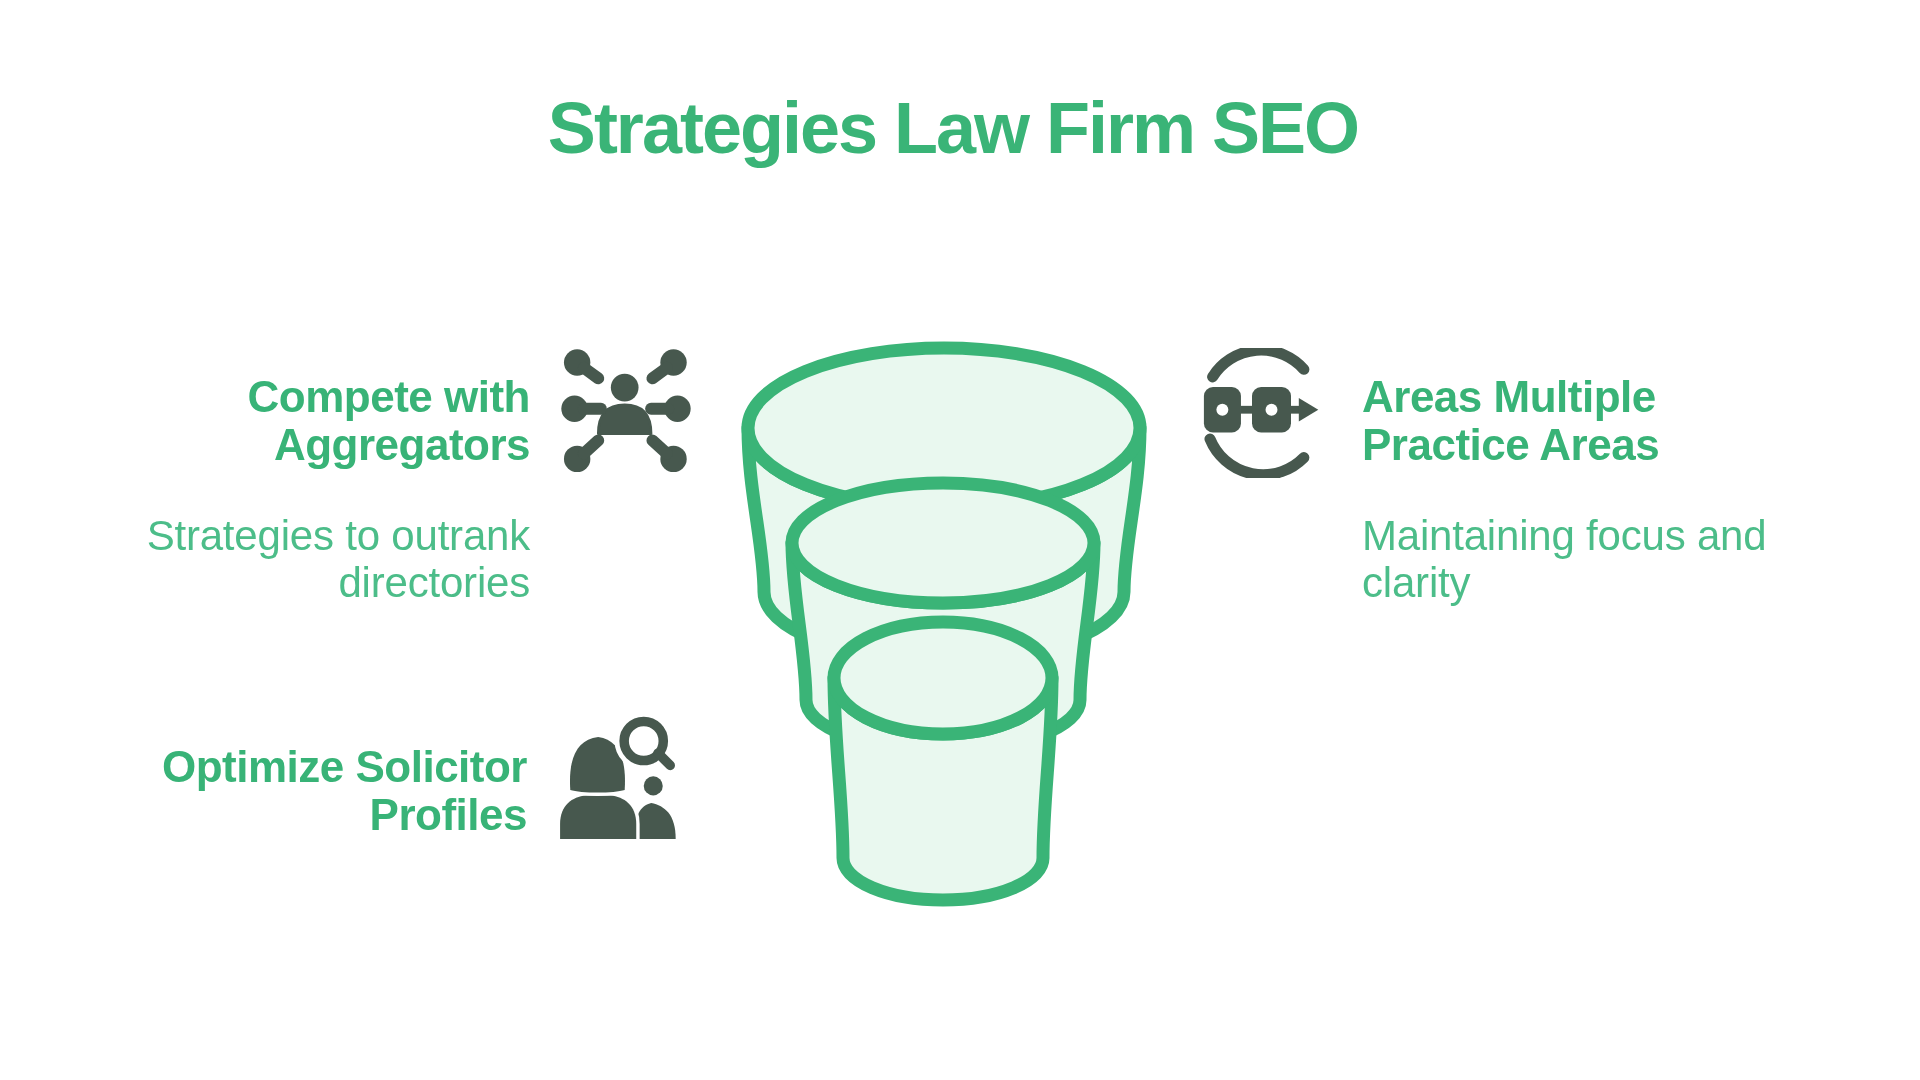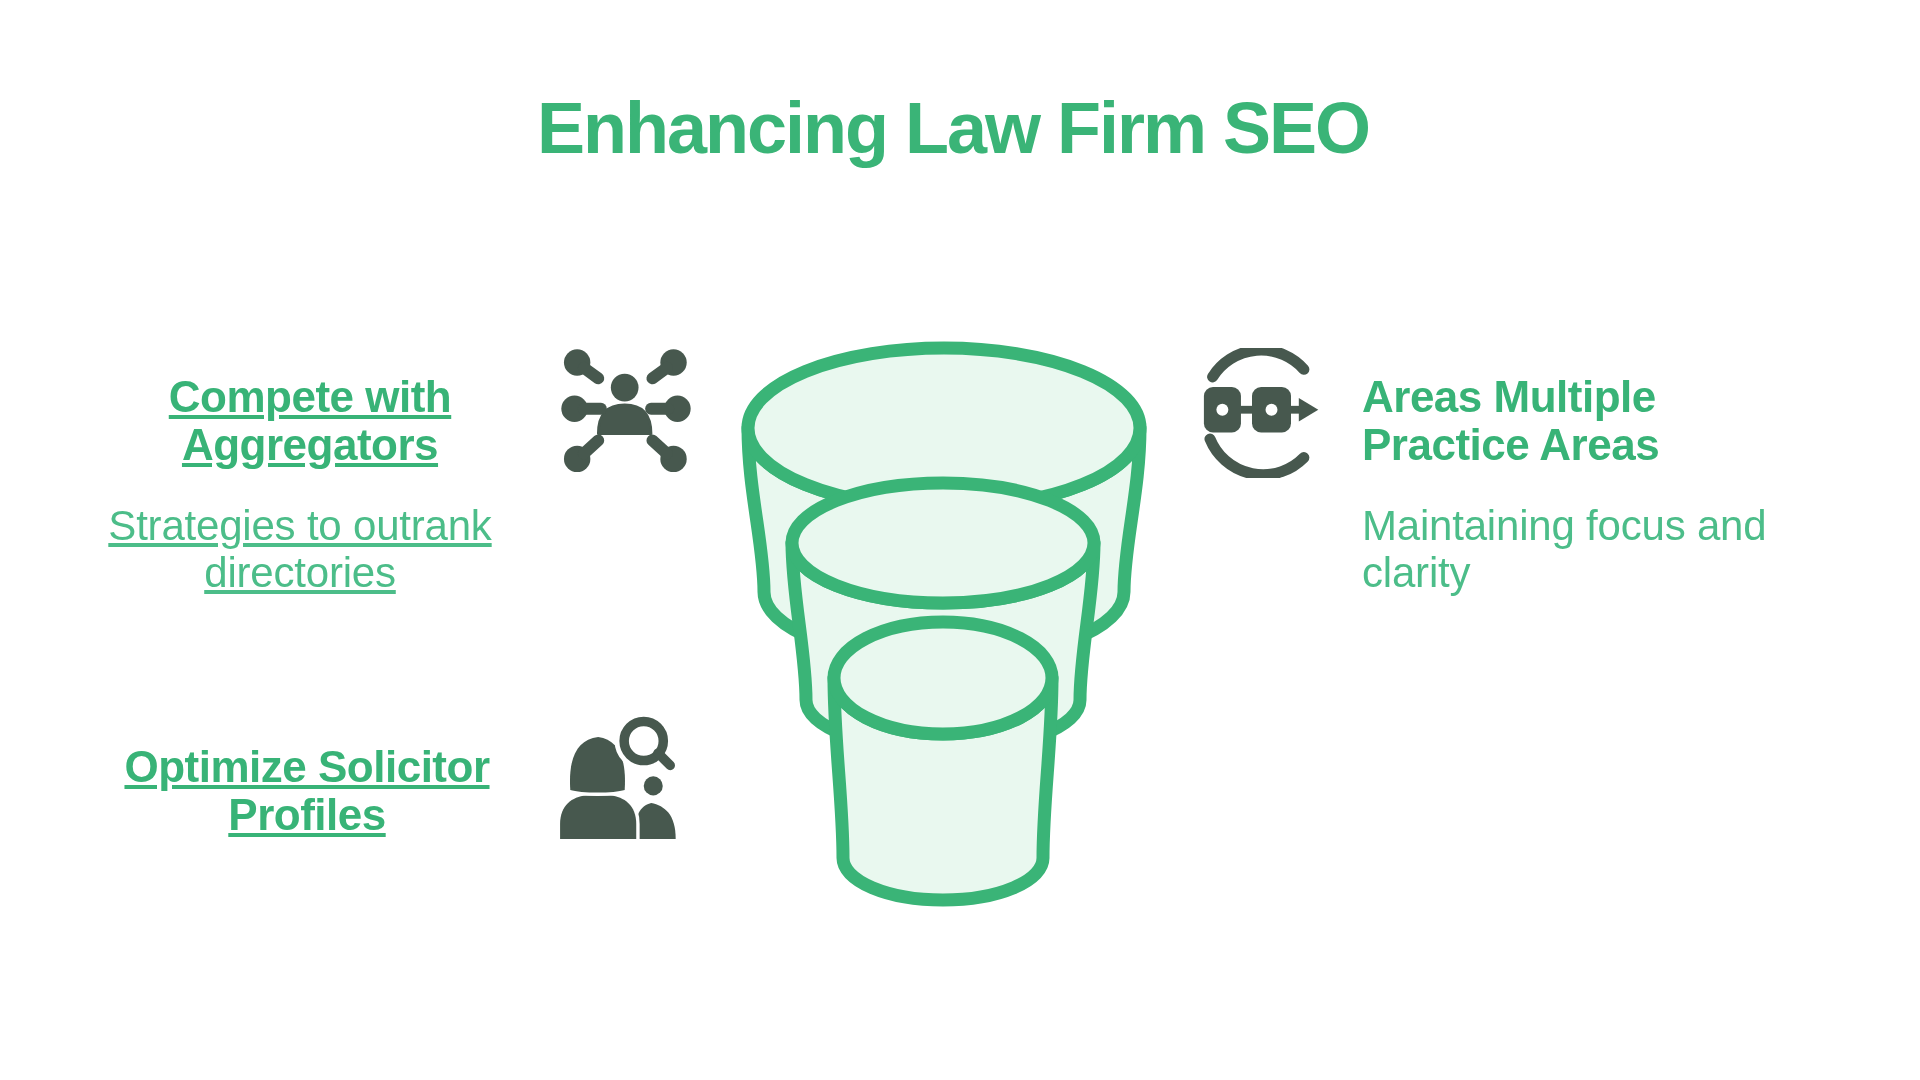--- a/index.html
+++ b/index.html
@@ -13,34 +13,35 @@
     font-size:72px;font-weight:bold;letter-spacing:-2px;line-height:72px;
     color:#3ab477;
   }
   .item-heading{
     font-size:44px;font-weight:bold;line-height:48px;letter-spacing:-0.5px;
     color:#38b377;
   }
   .item-desc{
     font-size:42px;font-weight:normal;line-height:47px;letter-spacing:-0.2px;
     color:#4cbd89;
+    margin-top:10px;
   }
-  .right-align{text-align:center;text-decoration:underline;}
+  .right-align{text-align:right;}
   .left-align{text-align:left;}
   .icon-dark{fill:#47584e;}
   .icon-dark-stroke{stroke:#47584e;fill:none;}
   .halo{stroke:#ffffff;fill:none;}
   .funnel-shape{fill:#e9f8ef;stroke:#3ab477;stroke-width:13;stroke-linejoin:round;}
 </style>
 </head>
 <body>
 
 <div id="canvas">
 
-  <div id="page-title" class="abs">Enhancing Law Firm SEO</div>
+  <div id="page-title" class="abs">Strategies Law Firm SEO</div>
 
   <svg class="abs" style="left:740px;top:340px;overflow:visible;" width="440" height="580" viewBox="0 0 440 580">
     <g>
       <path class="funnel-shape" d="M 8 88 C 8 150 24 205 24 252 A 180 68 0 0 0 384 252 C 384 205 400 150 400 88 A 196 80 0 0 1 8 88 Z"></path>
       <ellipse class="funnel-shape" cx="204" cy="88" rx="196" ry="80"></ellipse>
     </g>
     <g>
       <path class="funnel-shape" d="M 52 203 C 52 255 66 312 66 360 A 137 50 0 0 0 340 360 C 340 312 354 255 354 203 A 151 60 0 0 1 52 203 Z"></path>
       <ellipse class="funnel-shape" cx="203" cy="203" rx="151" ry="60"></ellipse>
     </g>

